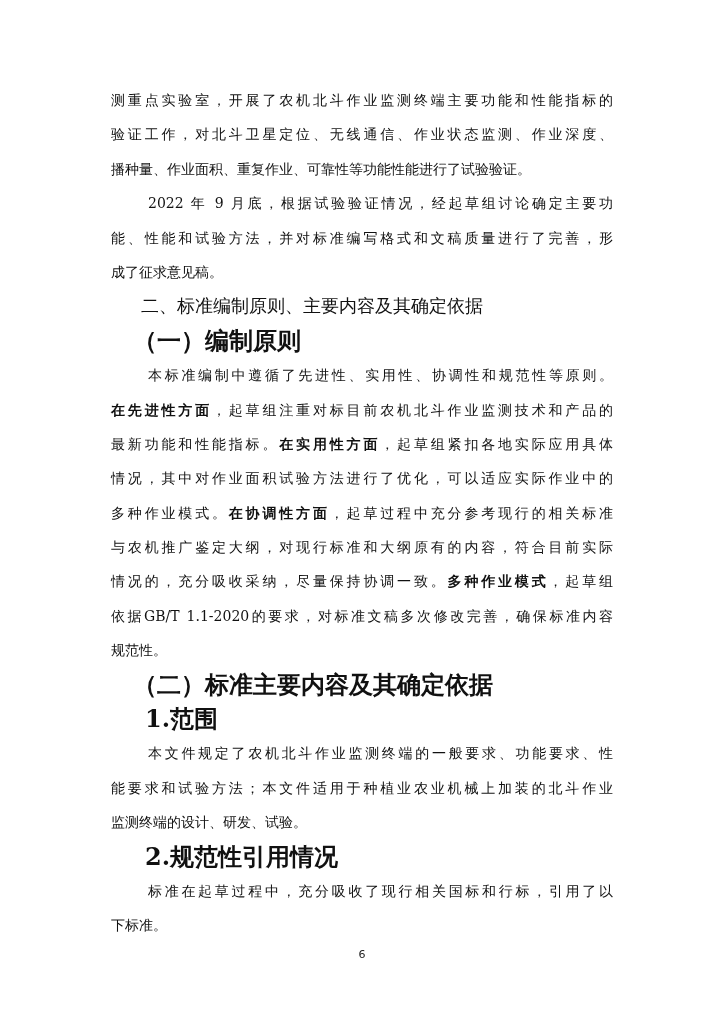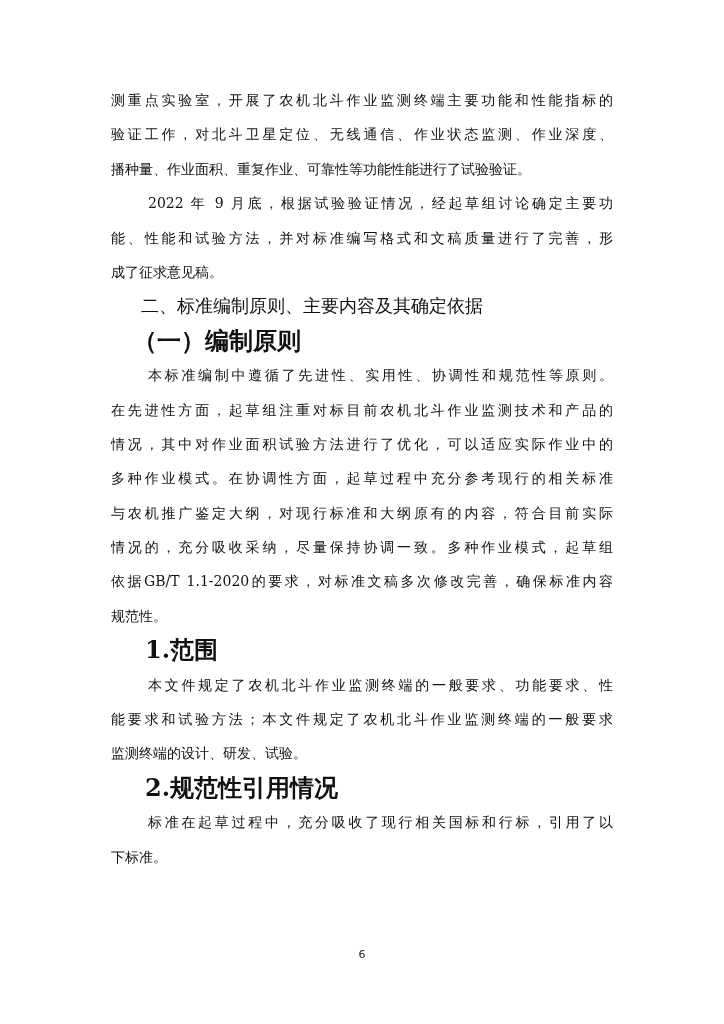--- a/index.html
+++ b/index.html
@@ -6,21 +6,21 @@
   body { width:724px; height:1024px; position:relative; overflow:hidden;
          font-family: "DejaVu Serif", "Liberation Serif", serif; color:#111; }
   .page { position:absolute; left:111px; top:83px; width:502px; }
   .line { height:34.4px; line-height:34.4px; font-size:14px; white-space:nowrap;
           overflow:visible; text-align:justify; text-align-last:justify; letter-spacing:0; }
   .line.last { text-align-last:left; }
   .indent { padding-left:37px; }
   .h2 { font-family:"DejaVu Sans","Liberation Sans",sans-serif; font-size:18px; padding-left:30px; text-align-last:left; }
   .h3 { font-weight:bold; font-size:24px; padding-left:22px; text-align-last:left; }
   .h4 { font-weight:bold; font-size:24px; padding-left:34px; text-align-last:left; }
-  b { font-weight:normal; }
+  b { font-weight:bold; }
   .pagenum { position:absolute; left:0; width:724px; top:948px; text-align:center;
              font-family:"DejaVu Sans","Liberation Sans",sans-serif; font-size:11px; color:#222; }
 </style>
 </head>
 <body>
 
 <div class="page">
 
   <div class="line">测重点实验室，开展了农机北斗作业监测终端主要功能和性能指标的</div>
   <div class="line">验证工作，对北斗卫星定位、无线通信、作业状态监测、作业深度、</div>
@@ -28,31 +28,33 @@
 
   <div class="line indent">2022 年 9 月底，根据试验验证情况，经起草组讨论确定主要功</div>
   <div class="line">能、性能和试验方法，并对标准编写格式和文稿质量进行了完善，形</div>
   <div class="line last">成了征求意见稿。</div>
 
   <div class="line h2">二、标准编制原则、主要内容及其确定依据</div>
   <div class="line h3">（一）编制原则</div>
 
   <div class="line indent">本标准编制中遵循了先进性、实用性、协调性和规范性等原则。</div>
   <div class="line"><b>在先进性方面</b><span>，起草组注重对标目前农机北斗作业监测技术和产品的</span></div>
+  <div class="line"><span>最新功能和性能指标。</span><b>在实用性方面</b><span>，起草组紧扣各地实际应用具体</span></div>
   <div class="line">情况，其中对作业面积试验方法进行了优化，可以适应实际作业中的</div>
   <div class="line"><span>多种作业模式。</span><b>在协调性方面</b><span>，起草过程中充分参考现行的相关标准</span></div>
   <div class="line">与农机推广鉴定大纲，对现行标准和大纲原有的内容，符合目前实际</div>
   <div class="line"><span>情况的，充分吸收采纳，尽量保持协调一致。</span><b>多种作业模式</b><span>，起草组</span></div>
   <div class="line">依据GB/T 1.1-2020的要求，对标准文稿多次修改完善，确保标准内容</div>
   <div class="line last">规范性。</div>
 
+  <div class="line h3">（二）标准主要内容及其确定依据</div>
   <div class="line h4">1.范围</div>
 
   <div class="line indent">本文件规定了农机北斗作业监测终端的一般要求、功能要求、性</div>
-  <div class="line">能要求和试验方法；本文件规定了农机北斗作业监测终端的一般要求</div>
+  <div class="line">能要求和试验方法；本文件适用于种植业农业机械上加装的北斗作业</div>
   <div class="line last">监测终端的设计、研发、试验。</div>
 
   <div class="line h4">2.规范性引用情况</div>
 
   <div class="line indent">标准在起草过程中，充分吸收了现行相关国标和行标，引用了以</div>
   <div class="line last">下标准。</div>
 </div>
 
 <div class="pagenum">6</div>
 

